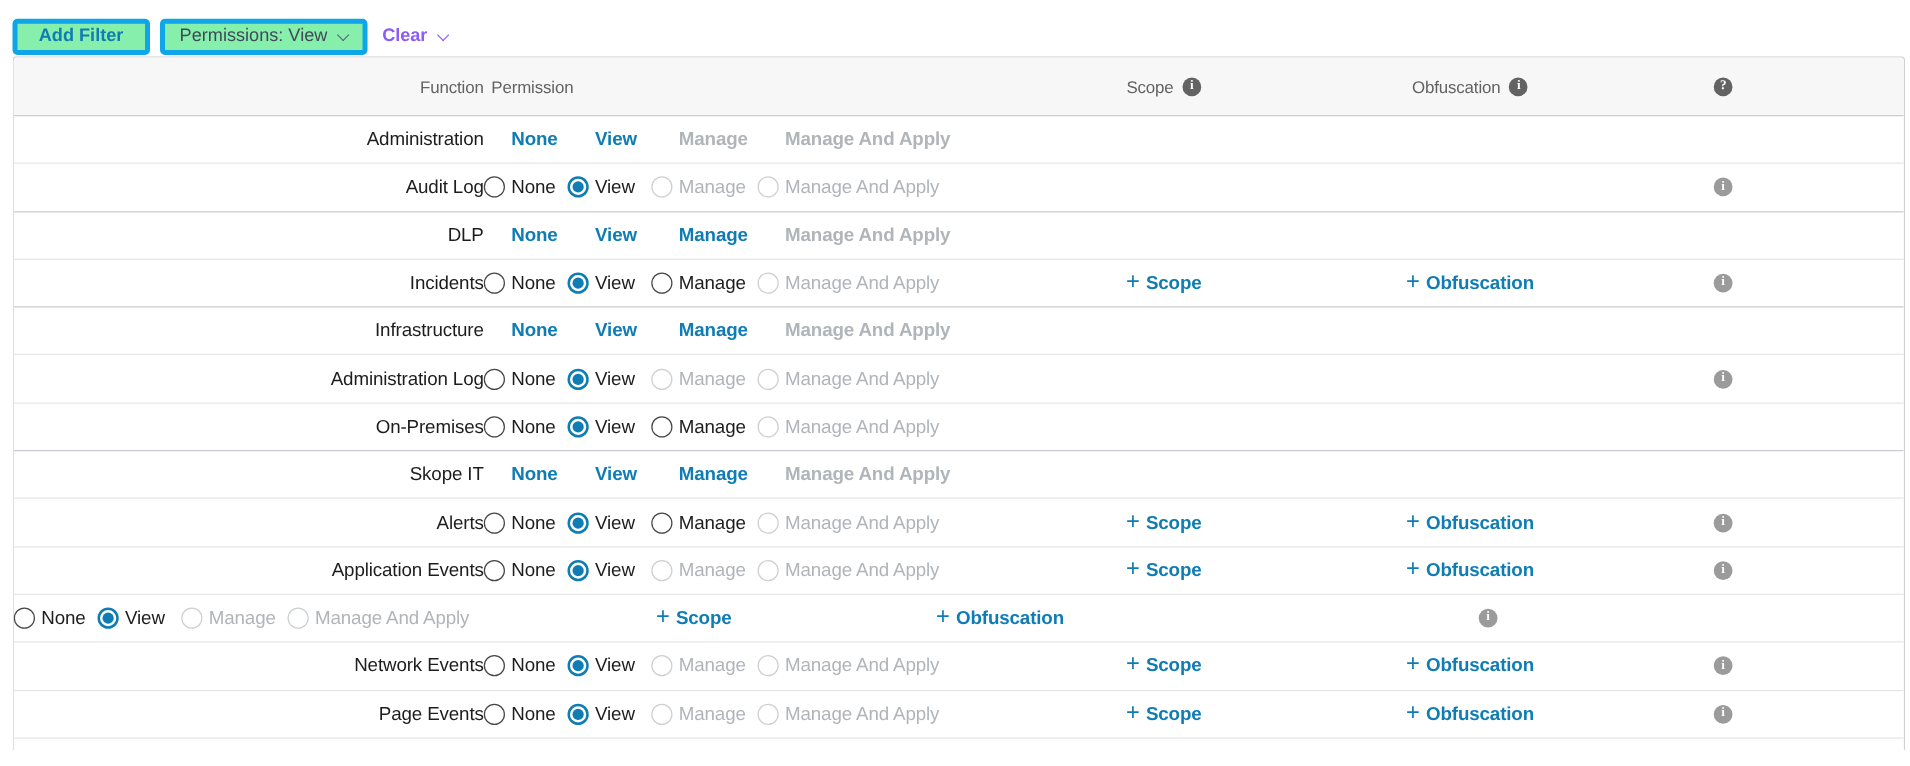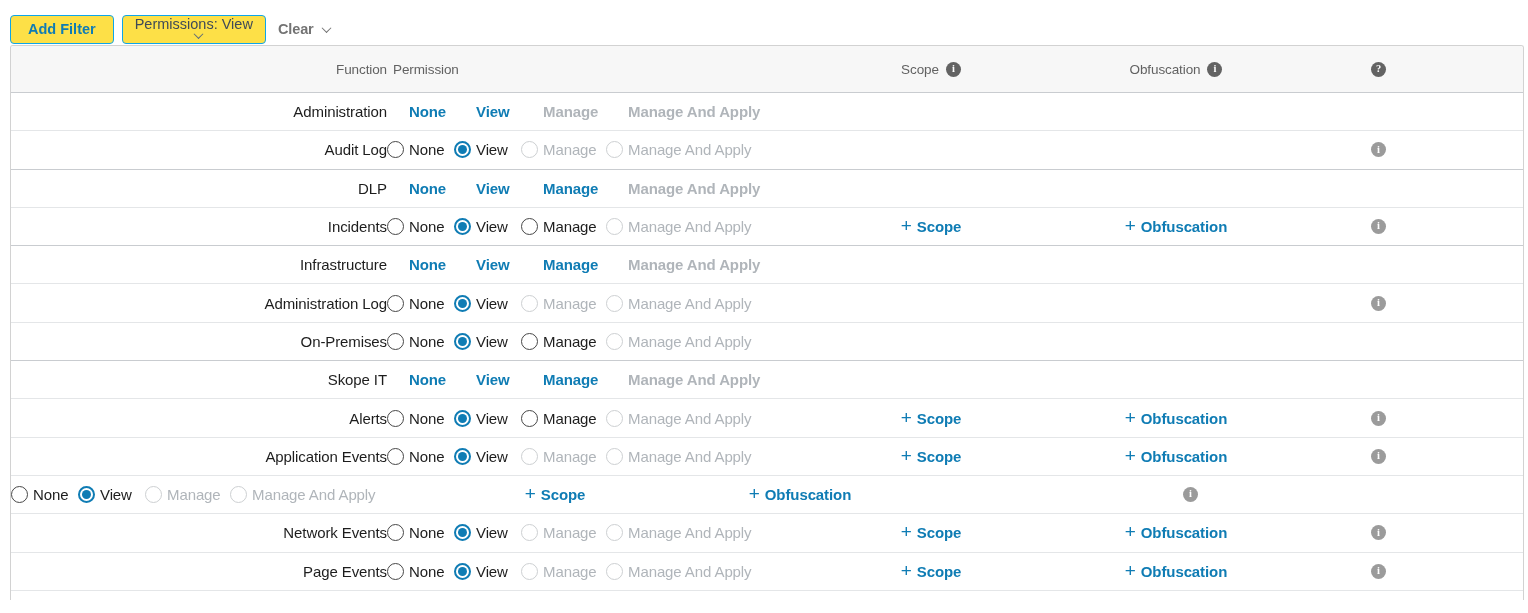--- a/index.html
+++ b/index.html
@@ -1,29 +1,29 @@
 <!DOCTYPE html>
 <html><head>
 <meta charset="utf-8">
 <style>
   * { margin:0; padding:0; box-sizing:border-box; }
   html,body { width:1528px; height:613px; overflow:hidden; background:#fff;
     font-family:"Liberation Sans", sans-serif; color:#1d1d1d; letter-spacing:-0.1px; }
 
   
   .toolbar { display:flex; align-items:center; padding:13px 0 0 10px; height:45px; }
-  .btn { display:inline-flex; align-items:center; height:29px; border:1px solid #0ea5e9;
-    border-radius:4px; background:#fde047; font-size:14.5px; cursor:pointer; }
+  .btn { display:inline-flex; align-items:center; height:29px; border:4px solid #0ea5e9;
+    border-radius:4px; background:#86efac; font-size:14.5px; cursor:pointer; }
   .add-filter { padding:0 17px; color:#0f7cb4; font-weight:bold; margin-right:8px; }
-  .perm-dd { padding:0 12px; color:#3f4a58; margin-right:12px;flex-direction:column; }
+  .perm-dd { padding:0 12px; color:#3f4a58; margin-right:12px; }
   .chev { width:7px; height:7px; border-right:1.7px solid currentColor;
     border-bottom:1.7px solid currentColor; transform:rotate(45deg) translate(-1px,-1px);
     margin-left:9px; display:inline-block; }
   .perm-dd .chev { color:#5c6b78; }
-  .clear-link { display:inline-flex; align-items:center; color:#737373; font-weight:bold;
+  .clear-link { display:inline-flex; align-items:center; color:#8b5cf6; font-weight:bold;
     font-size:14.5px; cursor:pointer; }
 
   
   .table { margin-left:10px; width:1514px; height:555px; border:1px solid #d2d2d2;
     border-bottom:none; border-radius:3px 3px 0 0; overflow:hidden; background:#fff; }
   .thead { display:flex; align-items:center; height:46px; background:#f7f7f7;
     color:#626262; font-size:13.5px; }
   .row { display:flex; align-items:center; height:38.3px; border-top:1px solid #e4e6e8;
     font-size:15px; background:#fff; }
   .row.group { border-top-color:#c9ccd0; }

